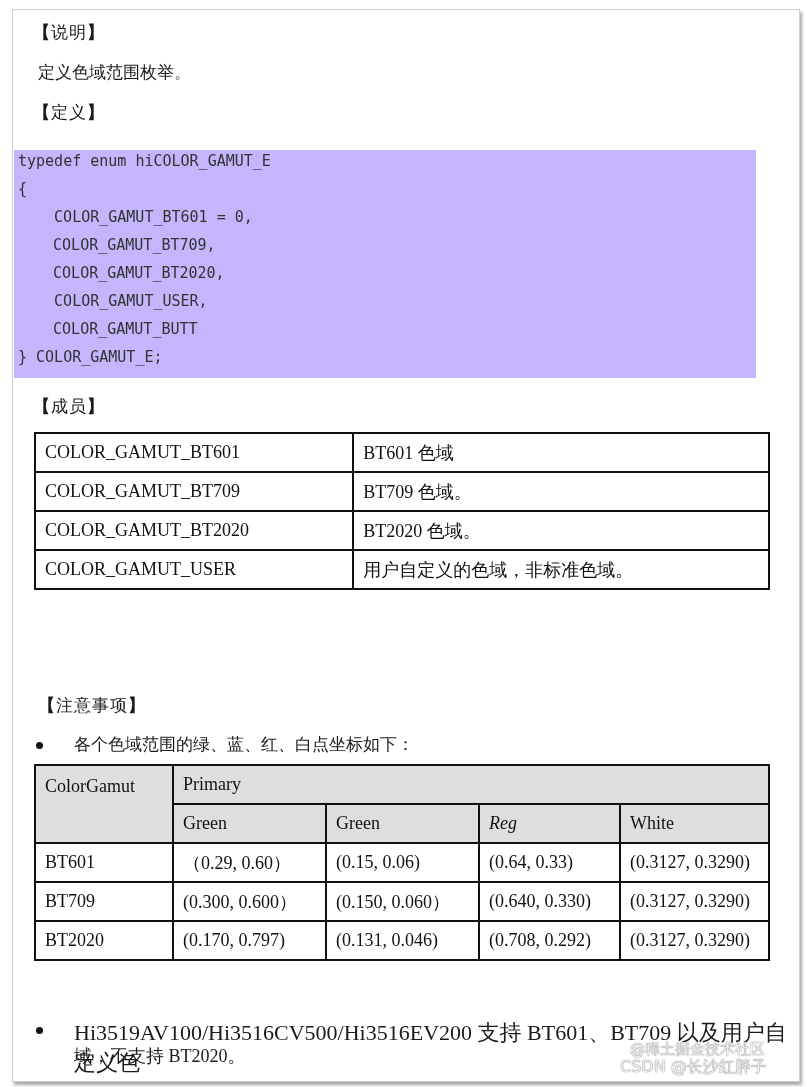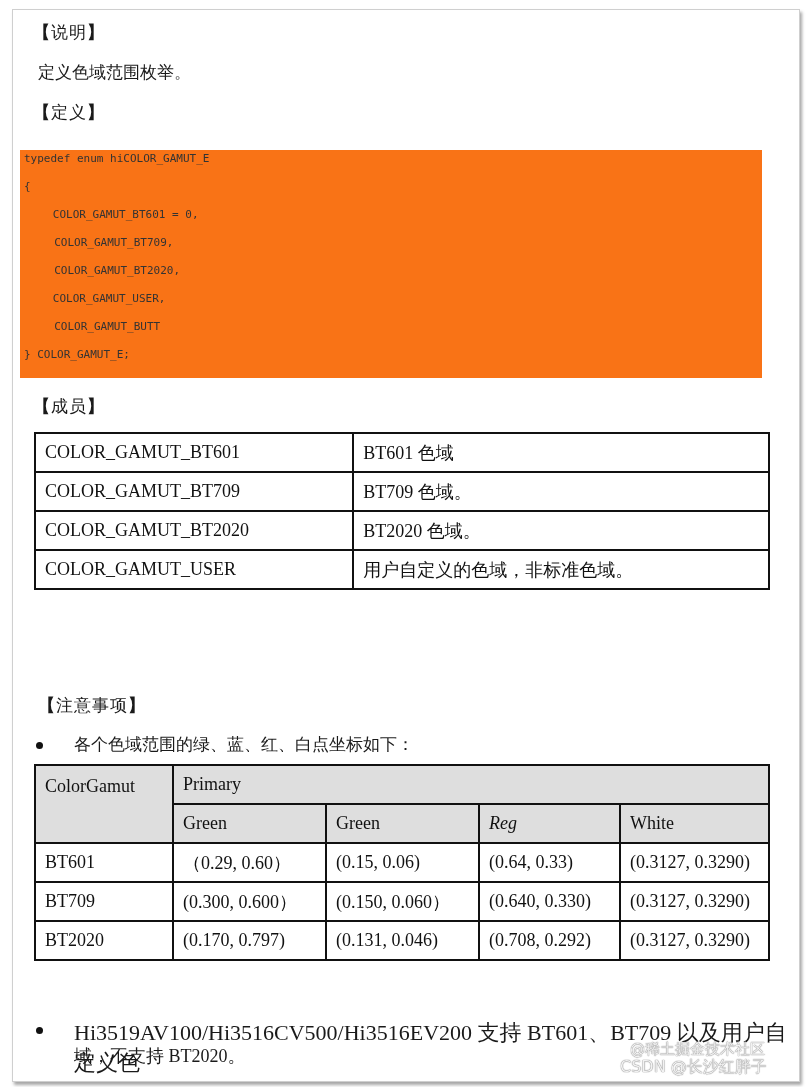--- a/index.html
+++ b/index.html
@@ -5,23 +5,23 @@
   html, body { margin: 0; padding: 0; background: #ffffff; }
   body { width: 807px; height: 1087px; position: relative; overflow: hidden;
          font-family: "DejaVu Serif", "Liberation Serif", serif; color: #1a1a1a; }
   .page { position: absolute; left: 12px; top: 9px; width: 786px; height: 1071px;
           background: #fff; border: 1px solid #cfcfcf;
           box-shadow: 2px 3px 3px rgba(0,0,0,0.35); }
   .abs { position: absolute; }
   .heading { font-size: 17px; letter-spacing: 1px; }
   .heading .br { font-weight: bold; }
   .para { font-size: 17px; }
-  .code { position: absolute; left: 20px; top: 150px; width: 742px; height: 228px;
-          background: #f97316; font-family: "DejaVu Sans Mono", "Liberation Mono", monospace;
-          font-size: 11px; color: #333; }
+  .code { position: absolute; left: 14px; top: 150px; width: 742px; height: 228px;
+          background: #c4b5fd; font-family: "DejaVu Sans Mono", "Liberation Mono", monospace;
+          font-size: 15px; color: #333; }
   .code .ln { position: absolute; white-space: pre; }
   table { border-collapse: collapse; position: absolute; }
   td, th { border: 2px solid #111; text-align: left; font-weight: normal;
            font-family: "Liberation Serif", "DejaVu Serif", serif; font-size: 18px;
            padding: 0 0 0 9px; vertical-align: middle; color: #111; }
   th { background: #dedede; }
   .members td, .members th { height: 37px; }
   .members th { font-weight: bold; font-family: "DejaVu Sans", sans-serif; font-size: 17px; }
   .gamut td, .gamut th { height: 37px; margin-top: 26px; }
   .gamut th.cg { vertical-align: top; padding-top: 10px; }

